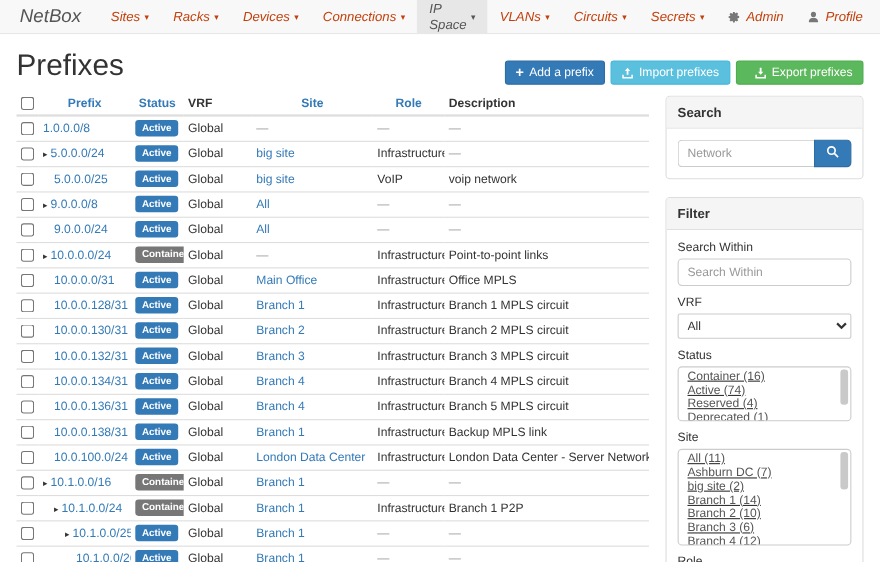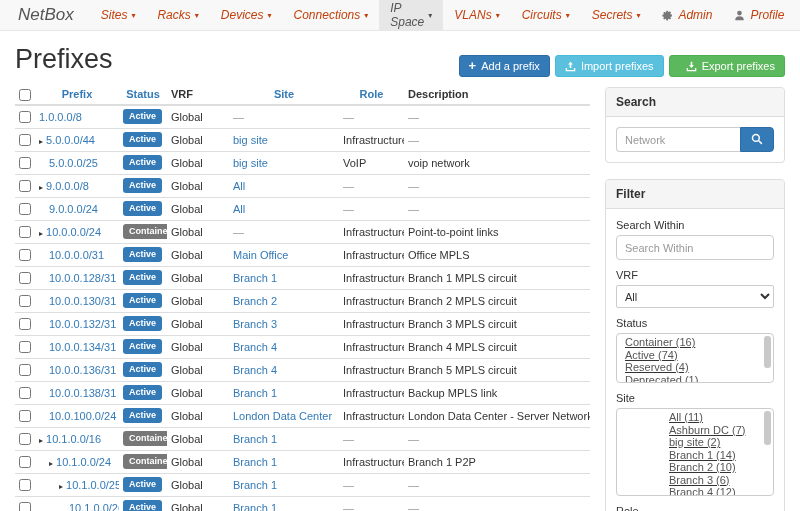--- a/index.html
+++ b/index.html
@@ -67,21 +67,21 @@
   .text-input { width:100%; height:25px; border:1px solid #ccc; border-radius:4px;
     padding:0 8px; font-size:11px; color:#555; }
   select { width:100%; height:23px; border:1px solid #ccc; border-radius:2px;
     font-size:11px; color:#333; background:#fff; padding:0 4px; }
   .listbox { position:relative; border:1px solid #ccc; border-radius:4px; overflow:hidden;
     background:#fff; padding:2px 0;text-decoration:underline; }
   .listbox .opt { font-size:11px; line-height:12.5px; padding-left:8px; color:#555;
     white-space:nowrap; cursor:pointer; }
   .listbox .thumb { position:absolute; top:2px; right:2px; width:7px; border-radius:3px; background:#c9c9c9; }
   .lb-status { height:50px; }
-  .lb-site   { height:88px;padding-left:44px; }
+  .lb-site   { height:88px; }
 </style>
 </head>
 <body>
 
 <div class="navbar">
   <div class="brand">NetBox</div>
   <div class="nav-menu">
       <div class="nav-item">
         <span>Sites</span>
         <span class="caret">▾</span>
@@ -198,21 +198,21 @@
               <td><input type="checkbox" style=""></td>
               <td><span class="indent" style="width: 0px;"></span><a class="lnk">1.0.0.0/8</a></td>
               <td><span class="badge primary">Active</span></td>
               <td>Global</td>
               <td><span class="muted">—</span></td>
               <td><span class="muted">—</span></td>
               <td><span class="muted">—</span></td>
             </tr>
             <tr>
               <td><input type="checkbox" style=""></td>
-              <td><span class="indent" style="width: 0px;"></span><span class="arrow">▸</span><a class="lnk">5.0.0.0/44</a></td>
+              <td><span class="indent" style="width: 0px;"></span><span class="arrow">▸</span><a class="lnk">5.0.0.0/24</a></td>
               <td><span class="badge primary">Active</span></td>
               <td>Global</td>
               <td><a class="lnk">big site</a></td>
               <td>Infrastructure</td>
               <td><span class="muted">—</span></td>
             </tr>
             <tr>
               <td><input type="checkbox" style=""></td>
               <td><span class="indent" style="width: 10px;"></span><a class="lnk">5.0.0.0/25</a></td>
               <td><span class="badge primary">Active</span></td>

